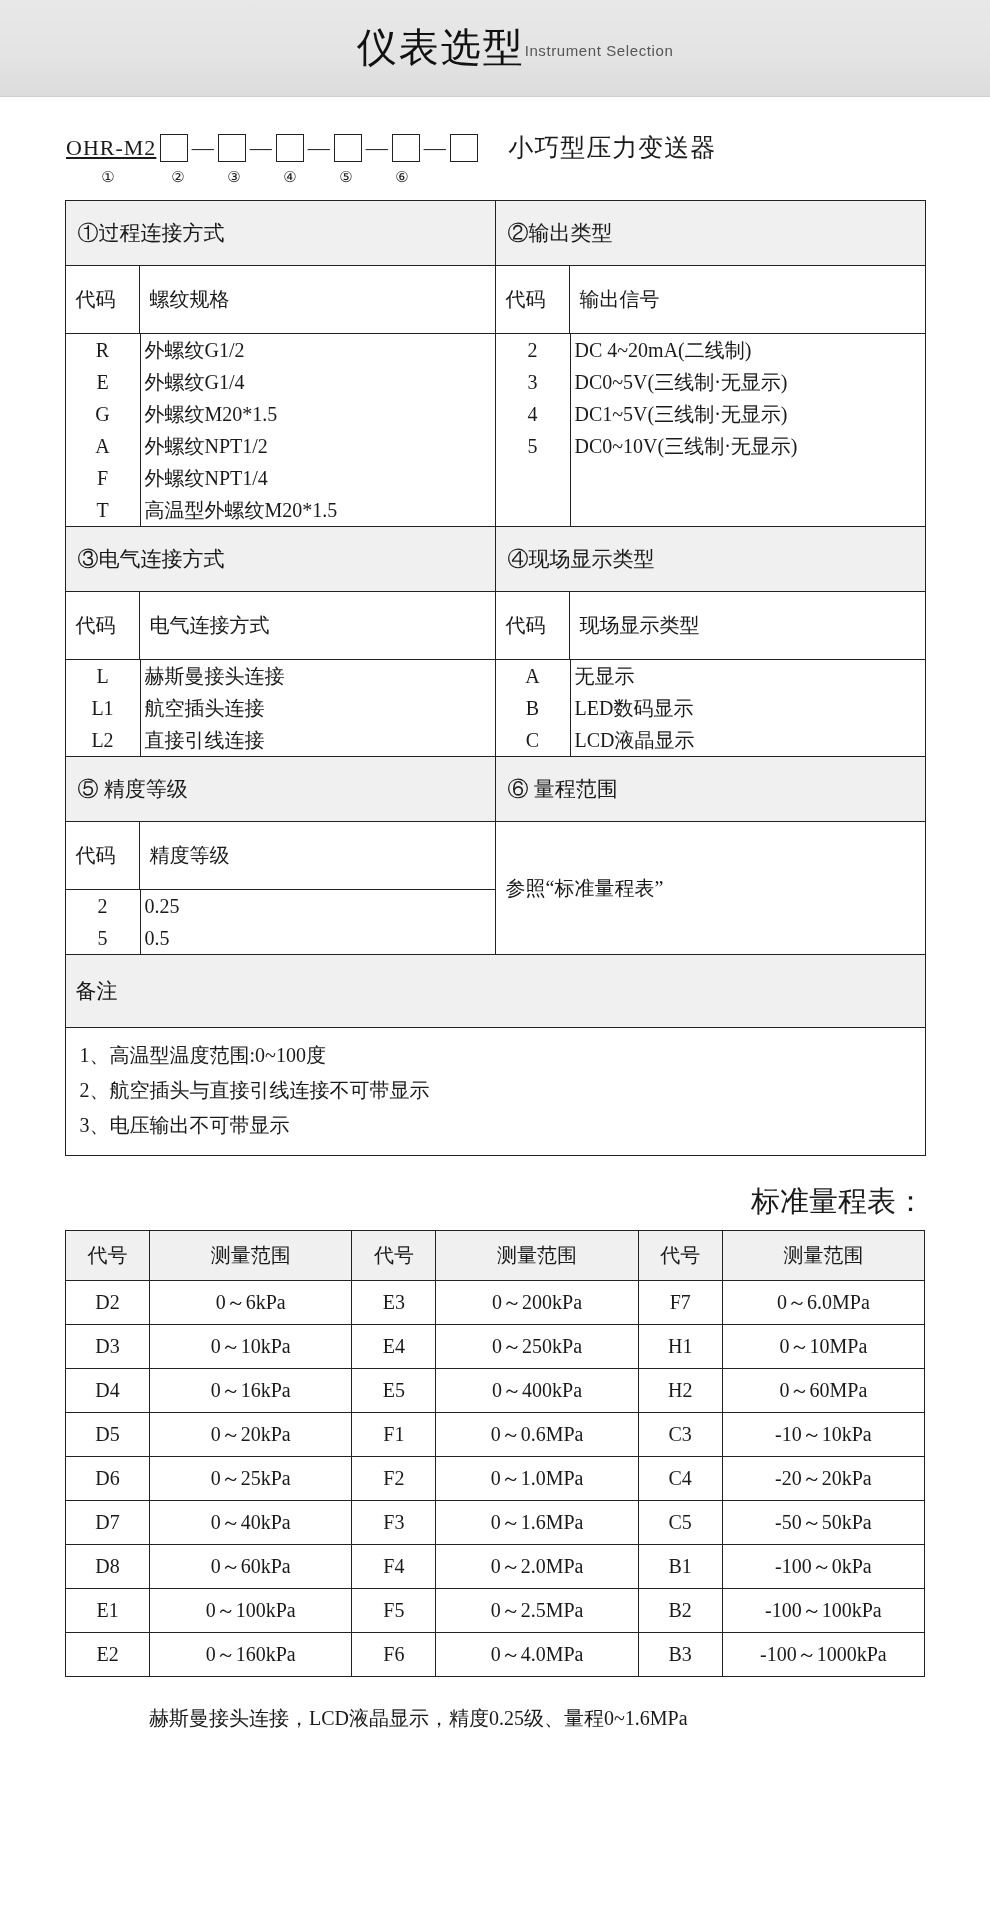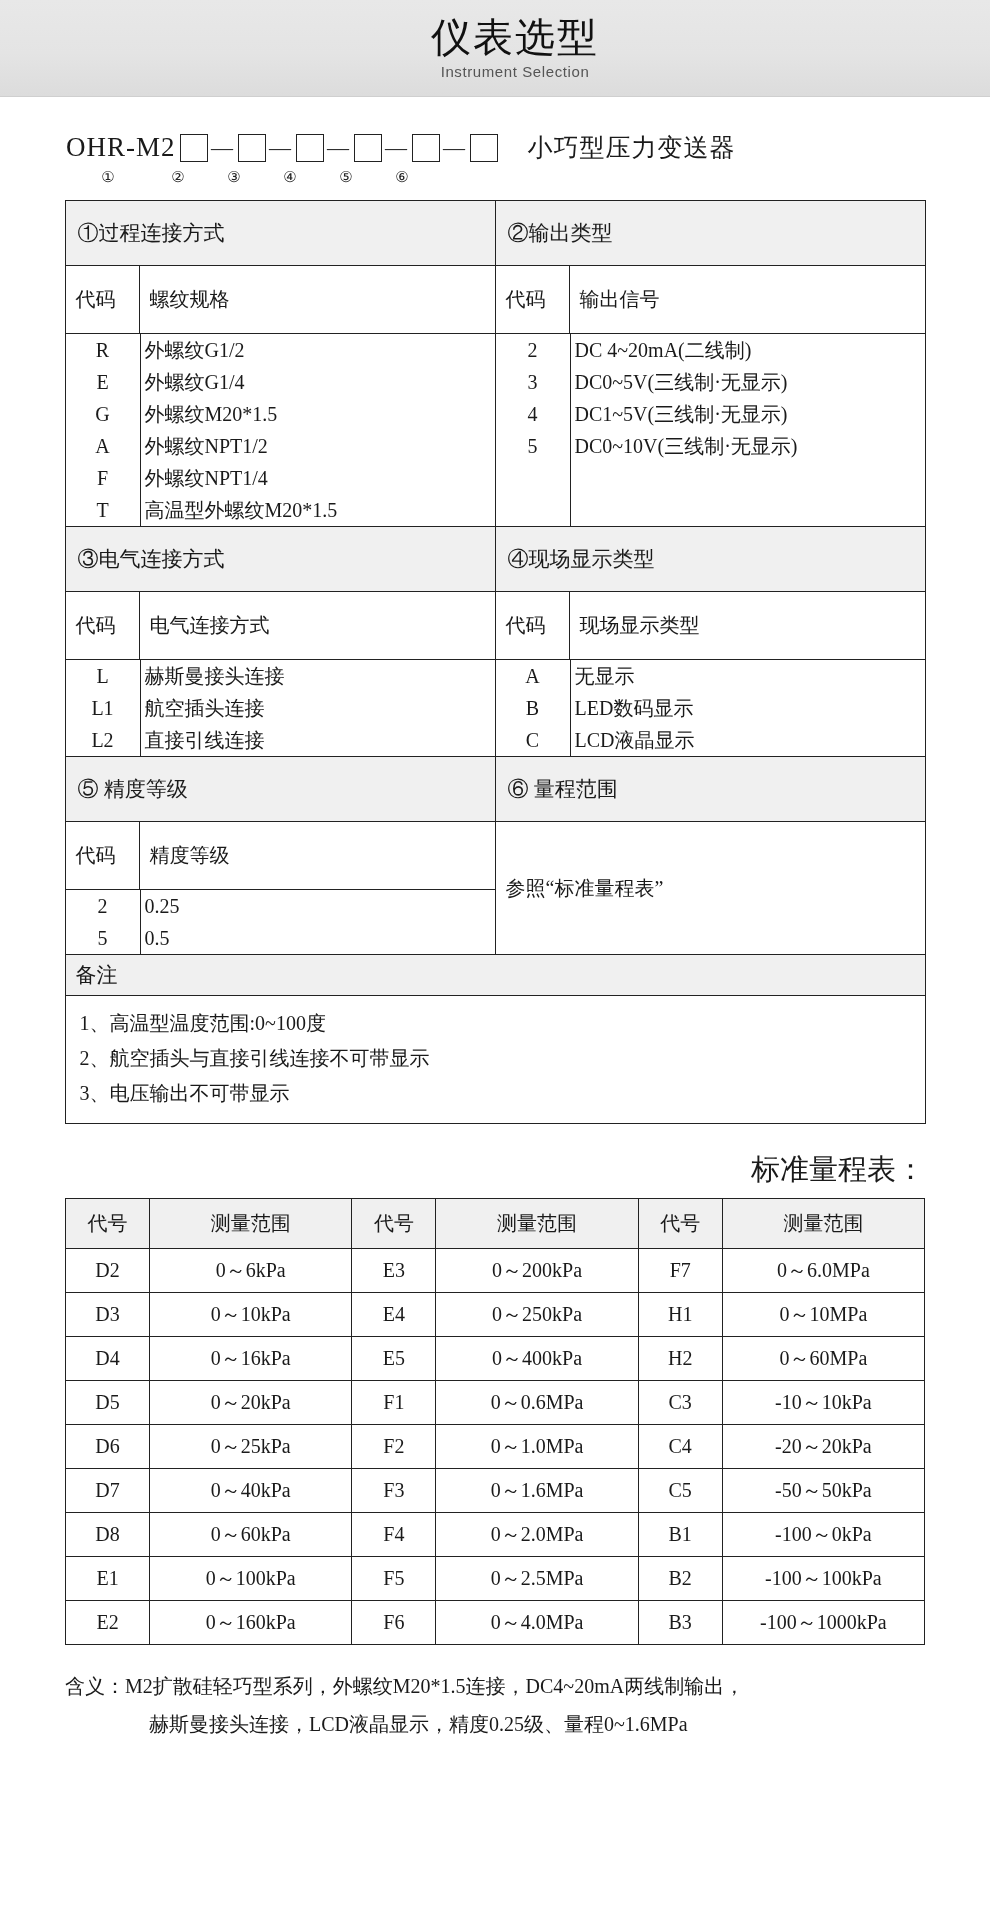--- a/index.html
+++ b/index.html
@@ -18,21 +18,21 @@
     width: 990px;
     position: relative;
   }
 
   
   .banner {
     height: 96px;
     background: linear-gradient(to bottom, #e8e8e8 0%, #e4e4e4 55%, #dcdcdc 100%);
     border-bottom: 1px solid #cfcfcf;
     display: flex;
-    flex-direction: column;
+    flex-direction: row;
     align-items: center;
     justify-content: center;
     padding-left: 40px;
   }
   .banner-title {
     font-size: 40px;
     letter-spacing: 2px;
     color: #111;
     line-height: 1.08;
     font-family: "Liberation Serif", "DejaVu Serif", serif;
@@ -51,22 +51,23 @@
   }
   .model-line {
     display: flex;
     align-items: center;
     padding-left: 66px;
     font-size: 27px;
     letter-spacing: 1px;
   }
   .model-prefix {
     font-family: "Liberation Serif", "DejaVu Serif", serif;
-    font-size: 27px;
+    font-size: 22px;
     margin-right: 2px;
+    text-decoration: underline;
   }
   .code-box {
     width: 26px;
     height: 26px;
     border: 1.5px solid #222;
     display: inline-block;
     margin: 0 2px;
     background: #fff;
   }
   .dash {
@@ -95,21 +96,21 @@
   
   .spec {
     width: 860px;
     margin: 14px auto 0 auto;
     border: 1.5px solid #222;
     border-collapse: collapse;
     table-layout: fixed;
   }
   .spec td, .spec th {
     border: 1.2px solid #222;
-    padding: 6px 10px;
+    padding: 22px 10px;
     font-size: 20px;
     vertical-align: middle;
     text-align: left;
     font-family: "Liberation Serif", "DejaVu Serif", serif;
   }
   .sec-head td {
     background: #f0f0f0;
     font-size: 21px;
     padding: 18px 12px;
   }
@@ -479,18 +480,17 @@
         <td>0～160kPa</td>
         <td>F6</td>
         <td>0～4.0MPa</td>
         <td>B3</td>
         <td>-100～1000kPa</td>
       </tr>
     </tbody>
   </table>
 
   <div class="example">
-    <span class="ln">含义：M2扩散硅轻巧型系列，外螺纹M20*1.5连接，DC4~20mA两线制输出，</span>
     <span class="indent">赫斯曼接头连接，LCD液晶显示，精度0.25级、量程0~1.6MPa</span>
   </div>
 
   <div class="bottom-pad"></div>
 </div>
 
 </body></html>

